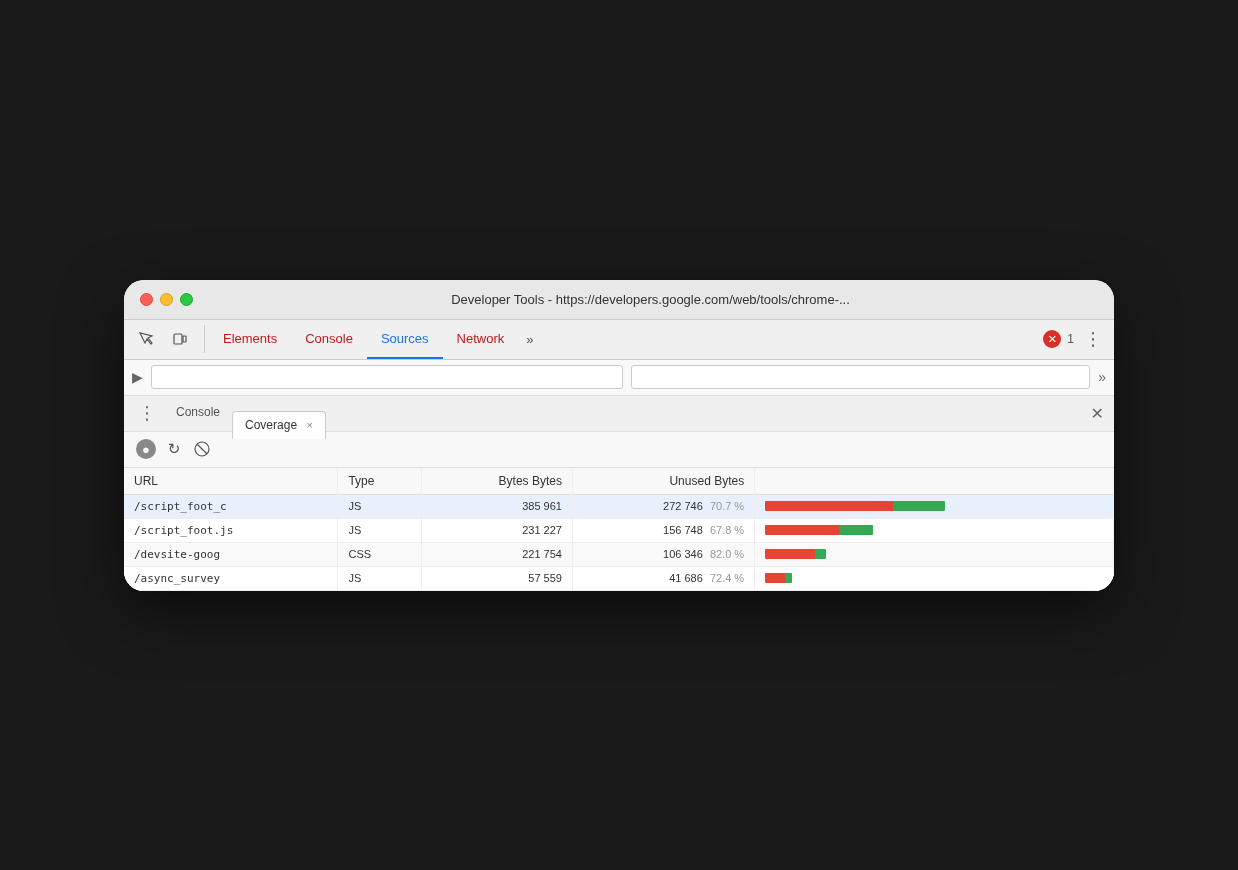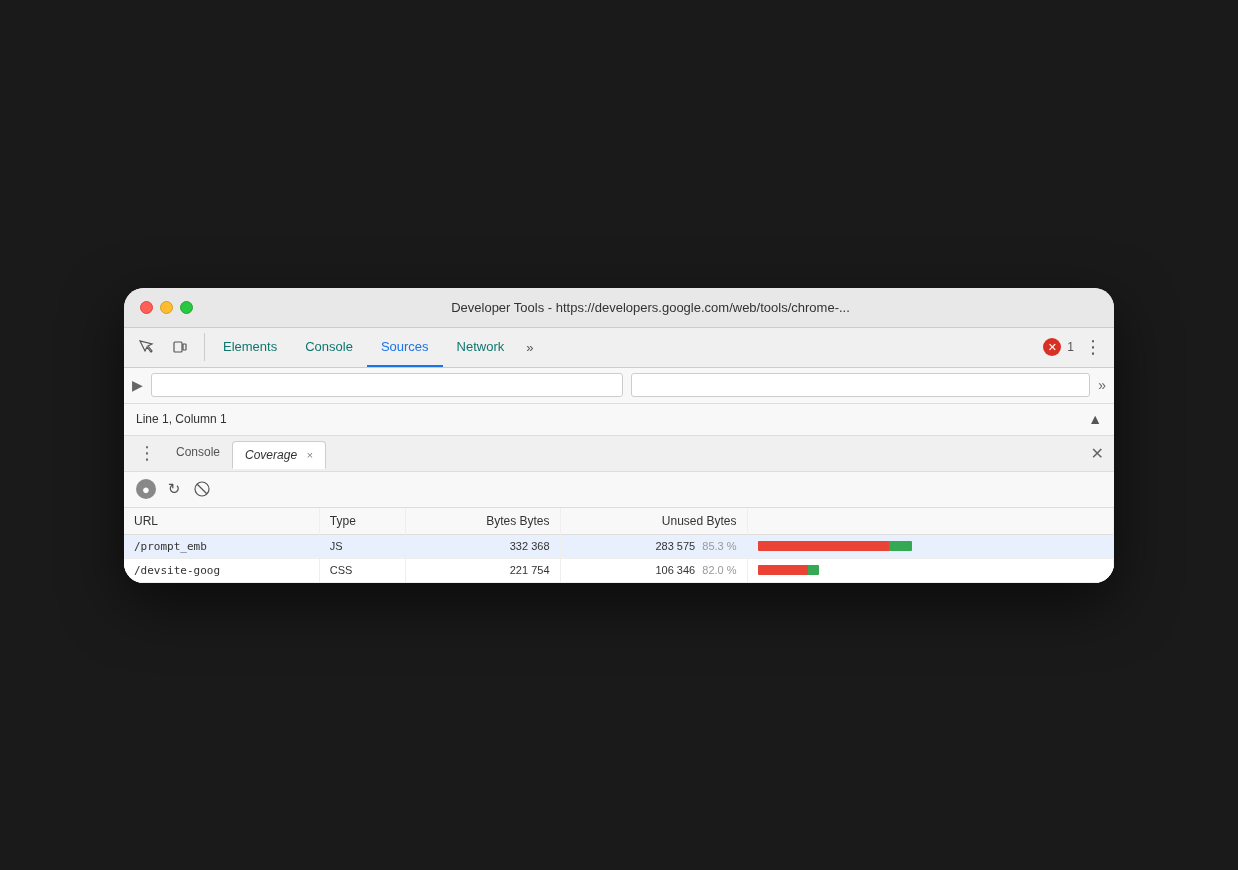--- a/index.html
+++ b/index.html
@@ -70,21 +70,21 @@
       align-items: center;
       justify-content: center;
       border-radius: 3px;
       cursor: pointer;
       color: #555;
       font-size: 14px;
     }
     .dt-tab {
       padding: 8px 14px;
       font-size: 13px;
-      color: #0f766e;
+      color: #b91c1c;
       cursor: pointer;
       border-bottom: 2px solid transparent;
       height: 100%;
       display: flex;
       align-items: center;
     }
     .dt-tab.active {
       color: #1a73e8;
       border-bottom: 2px solid #1a73e8;
       font-weight: 500;
@@ -195,22 +195,21 @@
       border-bottom: 2px solid transparent;
     }
     .panel-tab.active {
       background: white;
       border: 1px solid #ccc;
       border-bottom: 1px solid white;
       border-radius: 4px 4px 0 0;
       color: #333;
       font-weight: 500;
       position: relative;
-      top: 2px;
-      font-style: italic;
+      top: 12px;
     }
     .tab-close {
       font-size: 11px;
       margin-left: 6px;
       color: #888;
     }
     .panel-close {
       margin-left: auto;
       font-size: 16px;
       color: #666;
@@ -345,26 +344,20 @@
     </div>
   </div>
 
   <div class="subbar">
     <span class="subbar-icon">▶</span>
     <input class="subbar-input" type="text" style="width: 200px;">
     <div style="flex:1; height:24px; border:1px solid #ccc; border-radius:3px; background:white;"></div>
     <span class="subbar-more">»</span>
   </div>
 
-  <div class="status-bar">
-    <span class="status-text">Line 1, Column 1</span>
-    <div class="status-right">
-      <span style="color:#555; font-size:14px; cursor:pointer;">▲</span>
-    </div>
-  </div>
 
   <div class="coverage-panel">
 
     <div class="coverage-toolbar">
       <span class="dots-menu">⋮</span>
       <div class="panel-tabs">
         <div class="panel-tab">
           <span>Console</span>
         </div>
         <div class="panel-tab active">
@@ -394,47 +387,77 @@
       <thead>
         <tr>
           <th>URL</th>
           <th>Type</th>
           <th class="right">Bytes Bytes</th>
           <th class="right">Unused Bytes</th>
           <th></th>
         </tr>
       </thead>
       <tbody id="coverage-tbody">
-      <tr>
-      <td class="cell-url">/prompt_emb</td>
+          <tr>
+      <td class="cell-url">/script_foot_c</td>
       <td class="cell-type">JS</td>
-      <td class="cell-bytes">332 368</td>
+      <td class="cell-bytes">385 961</td>
       <td class="cell-unused">
-        <span class="unused-num">283 575</span>
-        <span class="unused-pct">85.3 %</span>
+        <span class="unused-num">272 746</span>
+        <span class="unused-pct">70.7 %</span>
       </td>
       <td class="bar-cell">
-        <div class="bar-container" style="width:154.8px; max-width:240px;">
-          <div class="bar-unused" style="width:85%;"></div>
-          <div class="bar-used" style="width:15%;"></div>
+        <div class="bar-container" style="width:180px; max-width:240px;">
+          <div class="bar-unused" style="width:71%;"></div>
+          <div class="bar-used" style="width:29%;"></div>
+        </div>
+      </td>
+    </tr>
+          <tr>
+      <td class="cell-url">/script_foot.js</td>
+      <td class="cell-type">JS</td>
+      <td class="cell-bytes">231 227</td>
+      <td class="cell-unused">
+        <span class="unused-num">156 748</span>
+        <span class="unused-pct">67.8 %</span>
+      </td>
+      <td class="bar-cell">
+        <div class="bar-container" style="width:108px; max-width:240px;">
+          <div class="bar-unused" style="width:68%;"></div>
+          <div class="bar-used" style="width:32%;"></div>
         </div>
       </td>
     </tr>
           <tr>
       <td class="cell-url">/devsite-goog</td>
       <td class="cell-type">CSS</td>
       <td class="cell-bytes">221 754</td>
       <td class="cell-unused">
         <span class="unused-num">106 346</span>
         <span class="unused-pct">82.0 %</span>
       </td>
       <td class="bar-cell">
         <div class="bar-container" style="width:61.2px; max-width:240px;">
           <div class="bar-unused" style="width:82%;"></div>
           <div class="bar-used" style="width:18%;"></div>
         </div>
       </td>
     </tr>
+          <tr>
+      <td class="cell-url">/async_survey</td>
+      <td class="cell-type">JS</td>
+      <td class="cell-bytes">57 559</td>
+      <td class="cell-unused">
+        <span class="unused-num">41 686</span>
+        <span class="unused-pct">72.4 %</span>
+      </td>
+      <td class="bar-cell">
+        <div class="bar-container" style="width:27px; max-width:240px;">
+          <div class="bar-unused" style="width:72%;"></div>
+          <div class="bar-used" style="width:28%;"></div>
+        </div>
+      </td>
+    </tr>
         </tbody>
     </table>
 
   </div>
 </div>
 
 </body></html>

